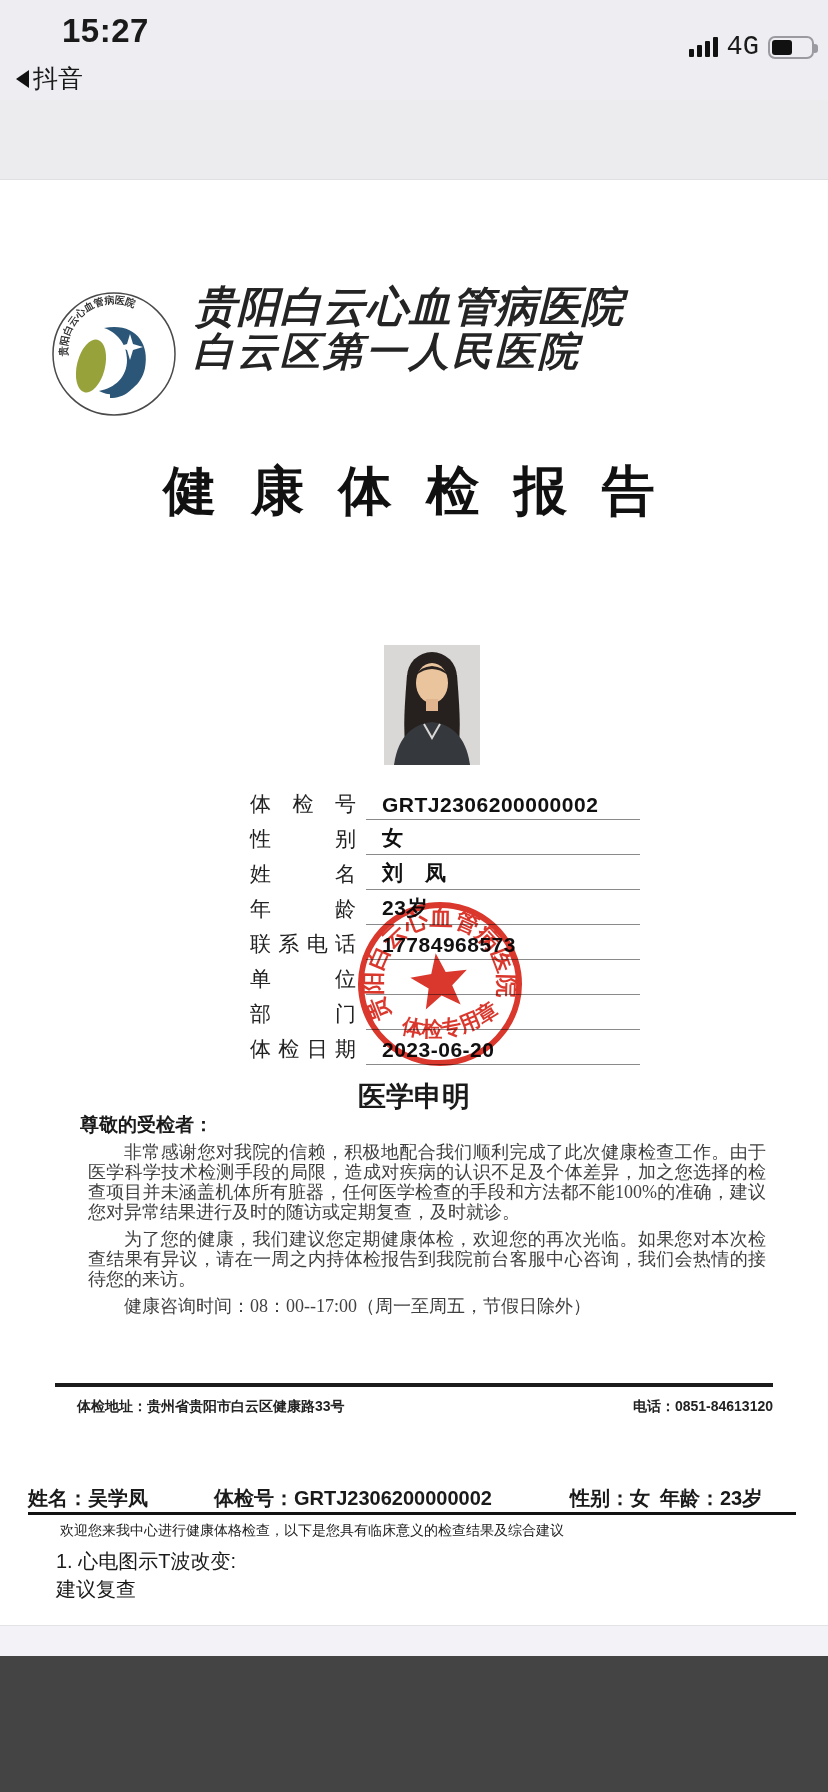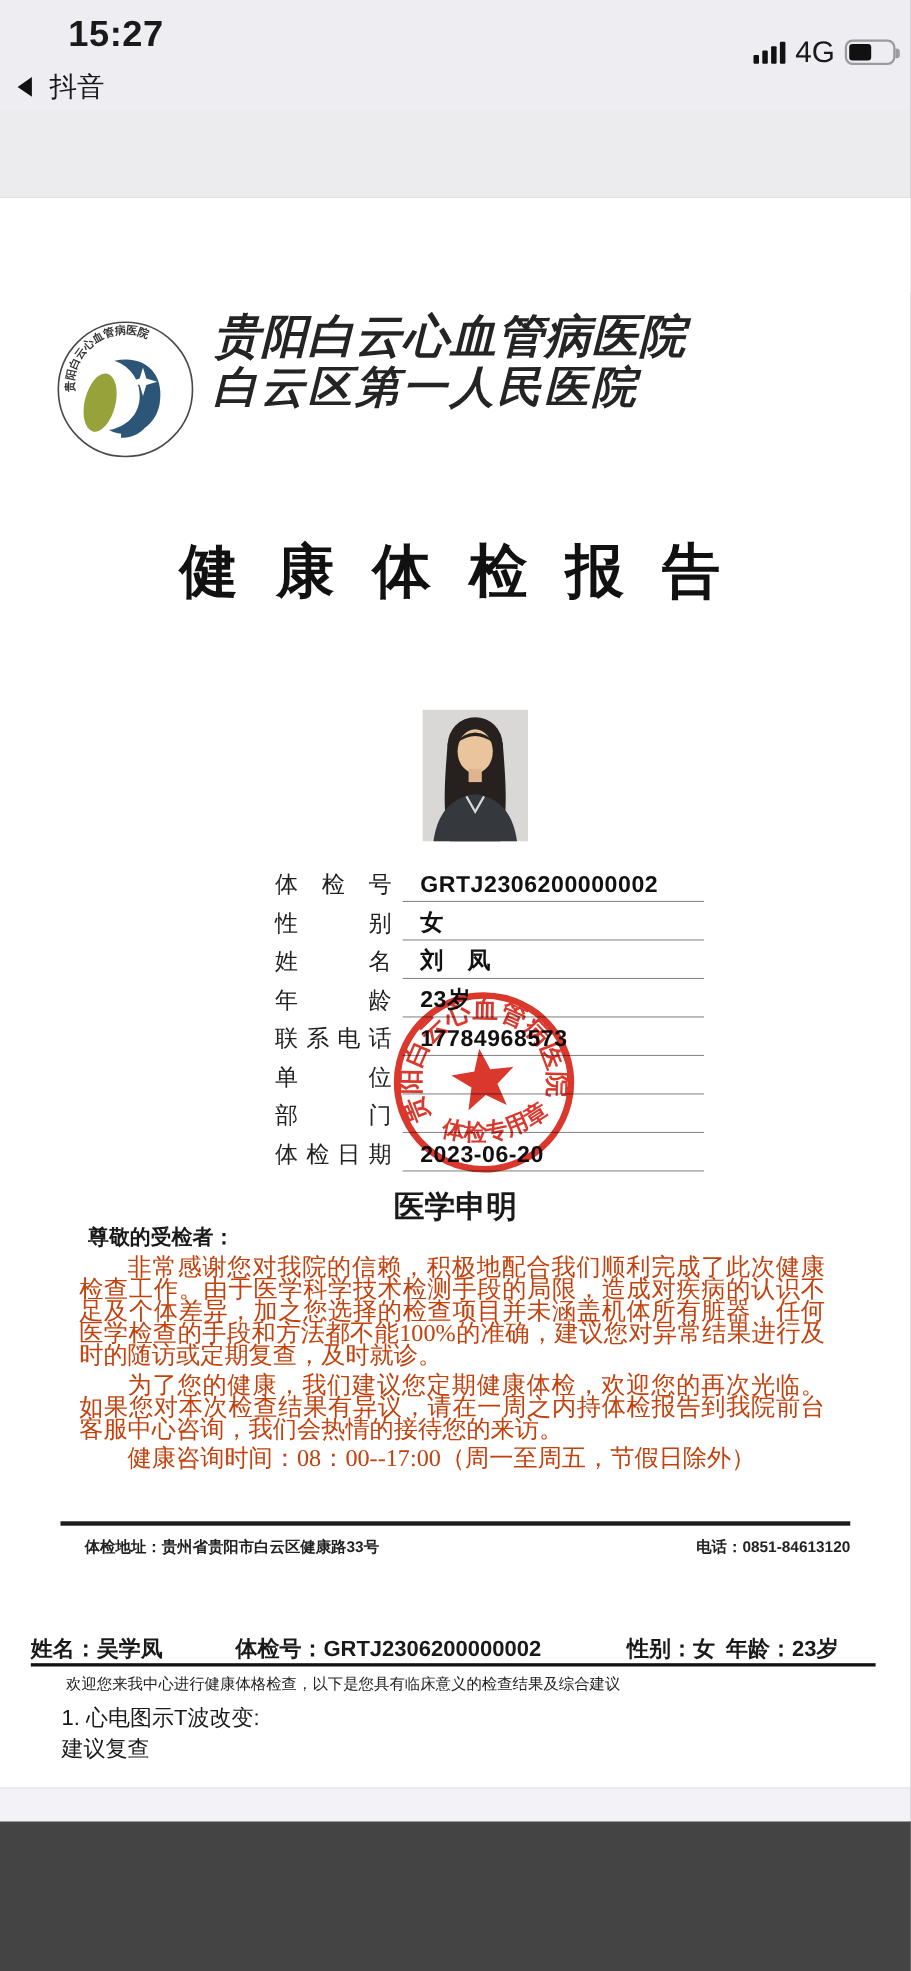--- a/index.html
+++ b/index.html
@@ -4,24 +4,24 @@
 <style>
   * { margin:0; padding:0; box-sizing:border-box; }
   html,body { background:#444; }
   body { font-family:"Liberation Sans", sans-serif; color:#1a1a1a; }
   .screen { position:relative; width:828px; height:1656px; margin:0 auto;
             background:#ffffff; overflow:hidden; }
 
   
   .status-bar { position:absolute; top:0; left:0; width:828px; height:100px; background:#eeedf2; }
   .time { position:absolute; left:62px; top:12px; font-size:33px; font-weight:700; letter-spacing:.5px; }
-  .back-app { position:absolute; left:16px; top:62px; font-size:25px; display:flex; align-items:center; gap:16px; }
+  .back-app { position:absolute; left:16px; top:62px; font-size:25px; display:flex; align-items:center; gap:4px; }
   .tri-left { width:0; height:0; border-top:9px solid transparent; border-bottom:9px solid transparent;
               border-right:13px solid #111; display:inline-block; }
-  .status-right { position:absolute; right:14px; top:32px; display:flex; align-items:center; gap:9px; }
+  .status-right { position:absolute; right:14px; top:32px; display:flex; align-items:center; gap:9px;font-family:Liberation Mono, monospace; }
   .sig { display:flex; align-items:flex-end; gap:3px; }
   .sig i { display:block; width:5px; background:#111; border-radius:1px; }
   .s1{height:8px}.s2{height:12px}.s3{height:16px}.s4{height:20px}
   .net { font-size:27px; font-weight:500; }
   .battery { position:relative; width:46px; height:23px; border:2px solid #9a9aa0; border-radius:7px; }
   .battery .fill { position:absolute; left:2px; top:2px; bottom:2px; width:20px; background:#111; border-radius:3px; }
   .battery .nub { position:absolute; right:-6px; top:6px; width:4px; height:9px; background:#9a9aa0;
                   border-radius:0 3px 3px 0; }
 
   
@@ -41,41 +41,41 @@
 
   
   .doc { position:absolute; top:180px; left:0; width:828px; height:1445px; background:#fff; }
 
   .logo { position:absolute; left:50px; top:110px; width:128px; height:128px; }
   .hosp-names { position:absolute; left:194px; top:104px; font-family:"Liberation Serif", serif;
                 font-style:italic; font-weight:700; color:#242424; }
   .hosp1 { font-size:42px; line-height:46px; letter-spacing:1px; }
   .hosp2 { font-size:40px; line-height:44px; letter-spacing:3px; }
 
-  .big-title { position:absolute; top:304px; left:0; width:828px; text-align:center;
+  .big-title { position:absolute; top:276px; left:0; width:828px; text-align:center;
                font-size:53px; font-weight:800; letter-spacing:10px; color:#111; }
 
   .photo { position:absolute; left:384px; top:465px; width:96px; height:120px; }
 
   .form { position:absolute; left:250px; top:605px; width:390px; }
   .f-row { display:flex; align-items:flex-end; height:35px; font-size:21px; }
   .f-label { display:inline-block; width:106px; text-align:justify; text-align-last:justify; color:#222;
              padding-bottom:2px; }
   .f-value { flex:1; margin-left:10px; border-bottom:1px solid #8a8a8a; padding:0 0 2px 16px;
              font-weight:700; color:#111; letter-spacing:.5px; white-space:pre; }
 
   .stamp { position:absolute; left:354px; top:718px; width:172px; height:172px;
            transform:rotate(-8deg); opacity:.92; mix-blend-mode:multiply; }
 
   .stmt-title { position:absolute; top:898px; left:0; width:828px; text-align:center;
                 font-size:28px; font-weight:700;font-family:Liberation Serif, serif; }
   .salutation { position:absolute; left:80px; top:932px; font-size:19px; font-weight:700;
                 font-family:"Liberation Serif", serif; }
-  .stmt-body { position:absolute; left:72px; top:962px; width:678px; font-size:22px; line-height:20px;
-               font-family:"Liberation Serif", serif; color:#c2410c; text-align:justify; }
+  .stmt-body { position:absolute; left:88px; top:962px; width:678px; font-size:18px; line-height:20px;
+               font-family:"Liberation Serif", serif; color:#404040; text-align:justify; }
   .stmt-body p { text-indent:2em; margin-bottom:7px; }
   .stmt-hours { text-indent:2em; margin-top:2px; }
 
   .doc-foot-line { position:absolute; left:55px; top:1203px; width:718px; height:4px; background:#1c1c1c; }
   .doc-foot { position:absolute; left:55px; top:1218px; width:718px; display:flex;
               justify-content:space-between; font-size:14px; font-weight:700; color:#222; }
   .doc-foot .addr { padding-left:22px; }
 
   .result-head { position:absolute; left:28px; top:1305px; width:768px; font-size:20px; font-weight:700; }
   .rh-name { position:absolute; left:0; }

